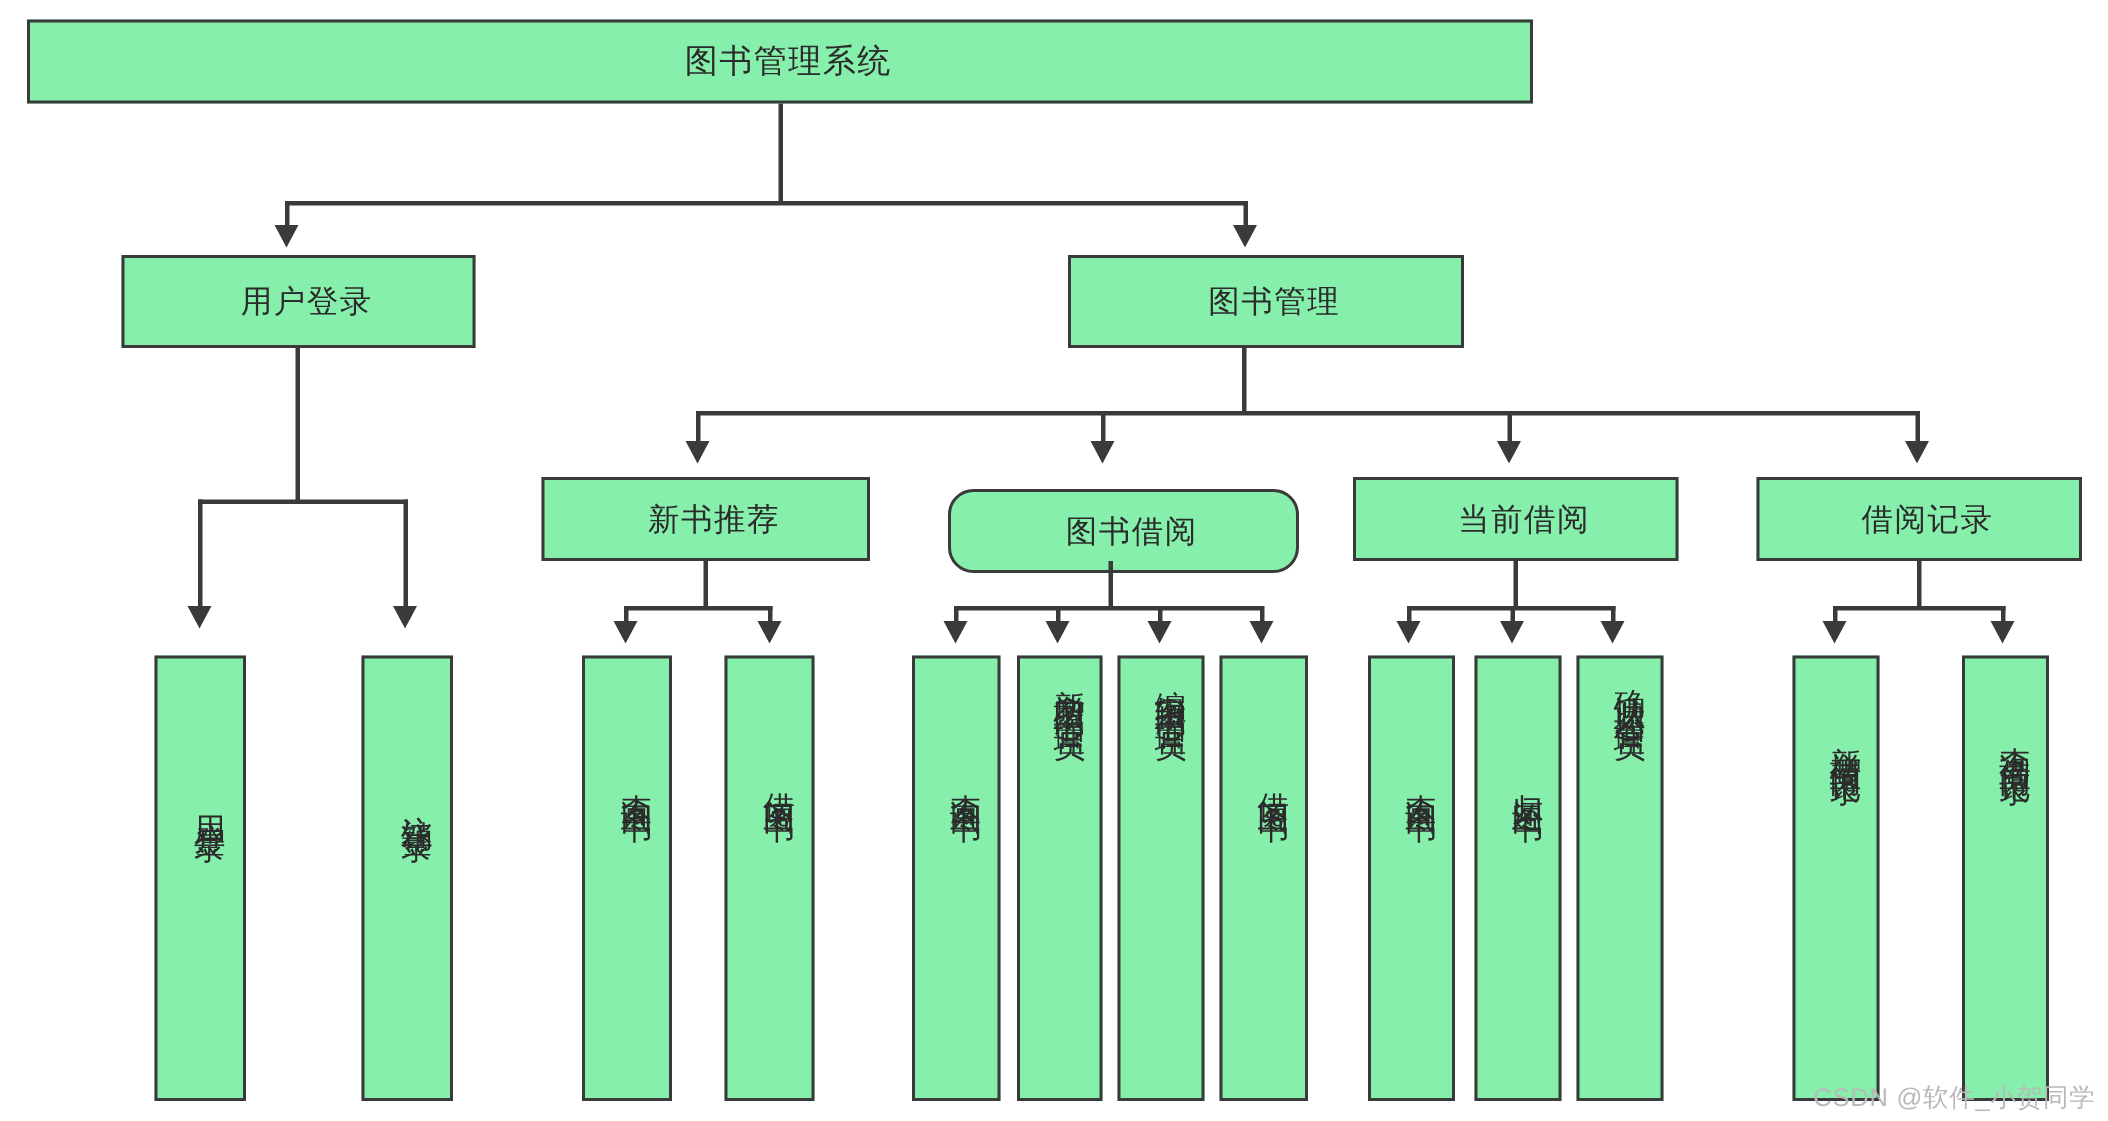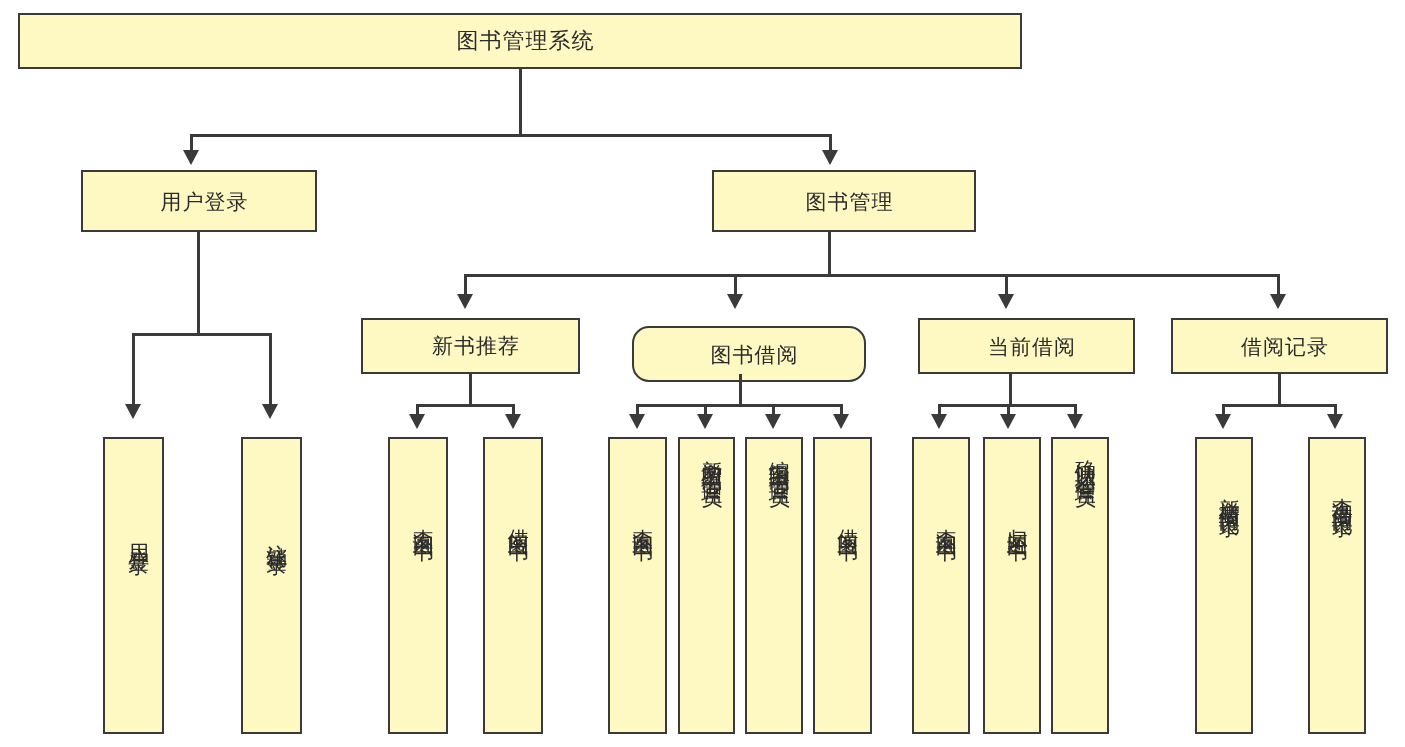--- a/index.html
+++ b/index.html
@@ -12,21 +12,21 @@
     width:1405px;
     height:747px;
     background:#ffffff;
     overflow:hidden;
   }
   
   .node{
     position:absolute;
     box-sizing:border-box;
     border:2px solid #3a3a3a;
-    background:#fef9c3;
+    background:#86efac;
     display:flex;
     align-items:center;
     justify-content:center;
     padding-left:11px;
   }
   .node .label{
     color:#2b2b2b;
     letter-spacing:1px;
     white-space:nowrap;
   }
@@ -122,21 +122,21 @@
   <div class="arrow" style="left:998px; top:294px;"></div>
   <div class="ln vln" style="left:1277px; top:274px; width:3px; height:22px;"></div>
   <div class="arrow" style="left:1270px; top:294px;"></div>
 
   <div class="node h" style="left:361px; top:318px; width:219px; height:56px;font-family:Liberation Serif, serif;">
     <span class="label">新书推荐</span>
   </div>
   <div class="node h" style="left:632px; top:326px; width:234px; height:56px;border-radius:17px;">
     <span class="label">图书借阅</span>
   </div>
-  <div class="node h" style="left:902px; top:318px; width:217px; height:56px;margin-left:16px;">
+  <div class="node h" style="left:902px; top:318px; width:217px; height:56px;">
     <span class="label">当前借阅</span>
   </div>
   <div class="node h" style="left:1171px; top:318px; width:217px; height:56px;">
     <span class="label">借阅记录</span>
   </div>
 
   <div class="ln vln" style="left:469px; top:374px; width:3px; height:32px;"></div>
   <div class="ln hln" style="left:416px; top:404px; width:99px; height:3px;"></div>
   <div class="ln vln" style="left:416px; top:404px; width:3px; height:12px;"></div>
   <div class="arrow" style="left:409px; top:414px;"></div>
@@ -207,14 +207,15 @@
     <span class="label" style="margin-top:4px;">确认归还（管理员）</span>
   </div>
 
   <div class="node v mid" style="left:1195px; top:437px; width:58px; height:297px;">
     <span class="label" style="margin-top:42px;">新增借阅记录</span>
   </div>
   <div class="node v mid" style="left:1308px; top:437px; width:58px; height:297px;">
     <span class="label" style="margin-top:42px;">查询借阅记录</span>
   </div>
 
+  <div id="watermark">CSDN @软件_小贺同学</div>
 
 </div>
 
 </body></html>

